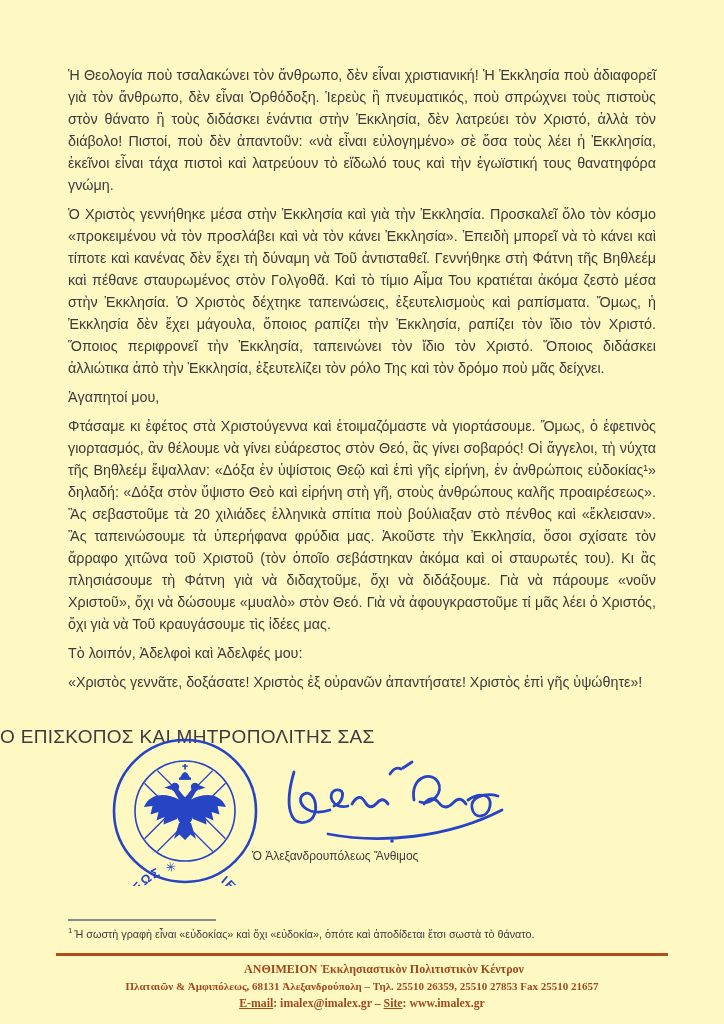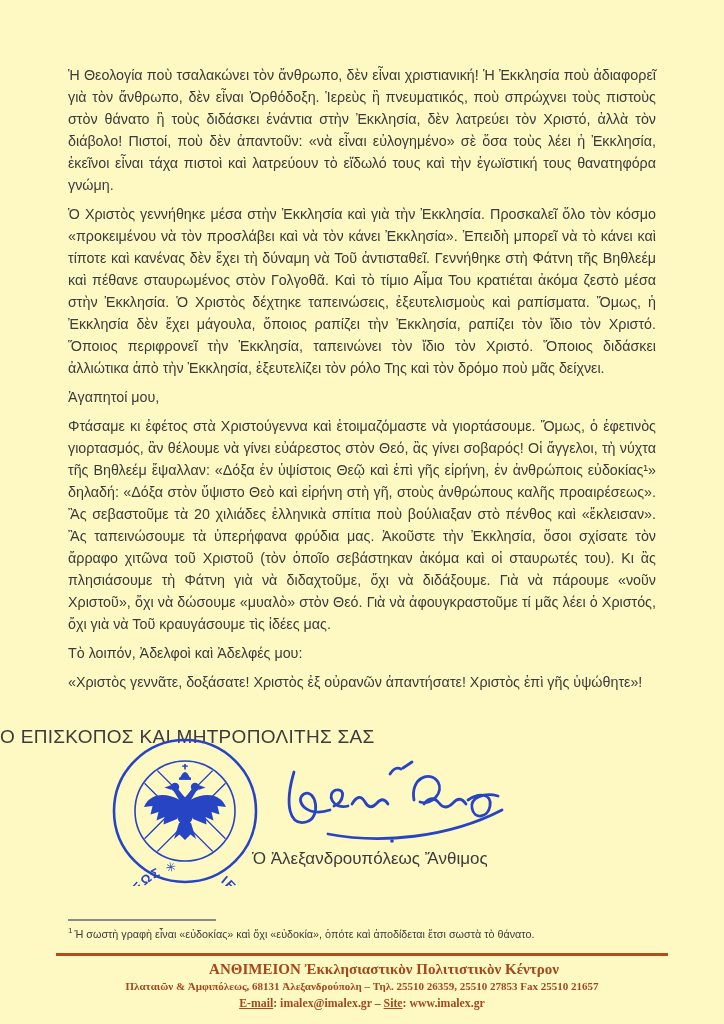--- a/index.html
+++ b/index.html
@@ -32,39 +32,39 @@
   .sig-heading{
     position:absolute;top:726px;left:0;right:0;
     text-align:left;
     font-size:19px;letter-spacing:.3px;
     color:var(--body-text);
   }
   .seal{position:absolute;left:110px;top:736px;width:150px;height:150px;color:var(--ink-blue);}
   .autograph{position:absolute;left:272px;top:748px;width:255px;height:105px;color:var(--ink-blue);}
   .signer-name{
     position:absolute;left:252px;top:849px;
-    font-size:17px;color:var(--body-text);
+    font-size:12px;color:var(--body-text);
   }
   
   .footnote-rule{position:absolute;left:68px;top:919px;width:148px;border-top:2px solid var(--rule-gray);}
   .footnote{
     position:absolute;left:68px;right:68px;top:927px;
     font-size:10.8px;line-height:14px;color:var(--body-text);
   }
   .footnote sup{font-size:8px;vertical-align:super;line-height:0;margin-right:2px;}
   
   .footer-rule{position:absolute;left:56px;right:56px;top:953px;border-top:3px solid var(--rule-brown);}
   .footer{
     position:absolute;left:0;right:0;top:961px;
     text-align:center;
     font-family:"Liberation Serif","DejaVu Serif",serif;
     font-weight:bold;
     color:var(--footer-brown);
   }
-  .footer .org{font-size:15px;line-height:17px;margin-left:44px;}
+  .footer .org{font-size:12px;line-height:17px;margin-left:44px;}
   .footer .addr{font-size:11px;line-height:17px;}
   .footer .contact{font-size:11.8px;line-height:17px;}
   .footer .u{text-decoration:underline;}
   .seal text{font-weight:bold;letter-spacing:1.6px;font-family:"Liberation Sans","DejaVu Sans",sans-serif;}
 </style>
 </head>
 <body>
 
 <div class="page">
 

